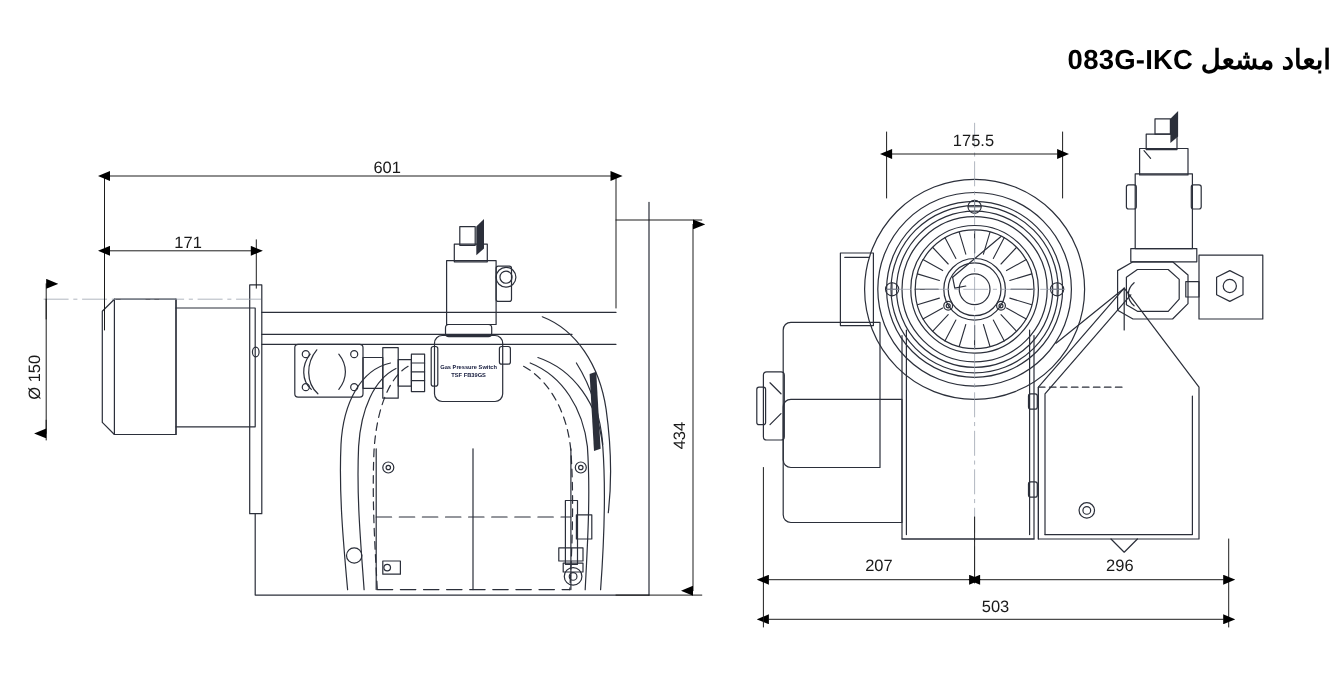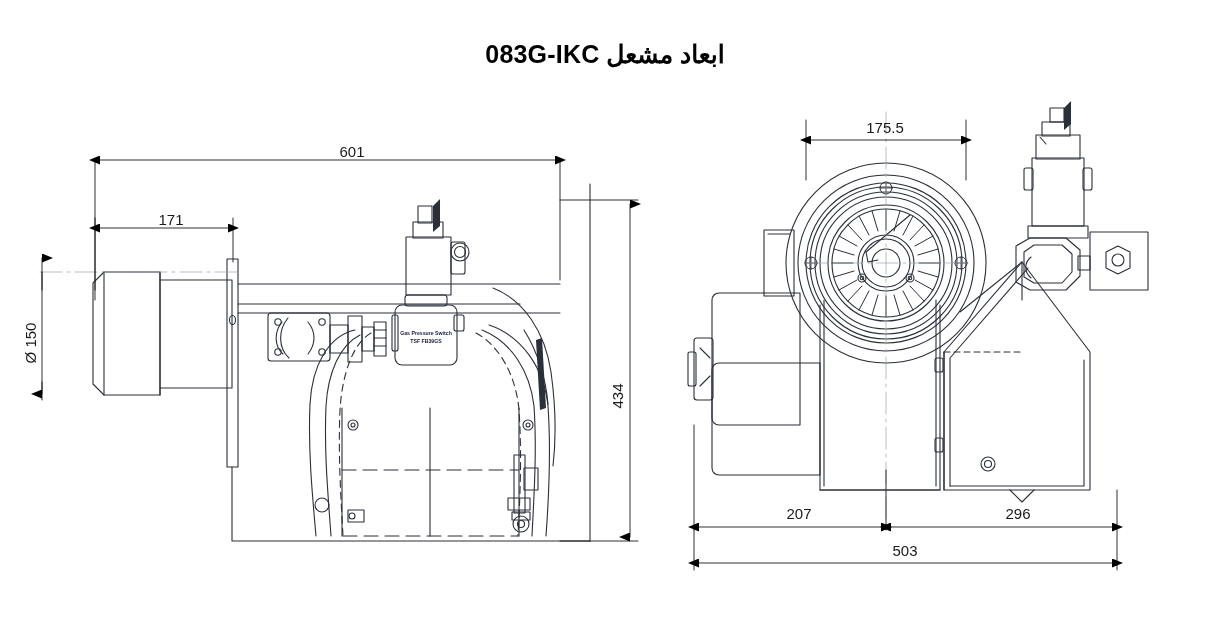--- a/index.html
+++ b/index.html
@@ -20,21 +20,20 @@
     position: relative;
     width: 1210px;
     height: 632px;
     background: #ffffff;
   }
   #title {
     position: absolute;
     top: 40px;
     left: 0;
     width: 1210px;
-    text-align: center;
     font-size: 25px;
     font-weight: bold;
     letter-spacing: 0.2px;
     color: #000000;
     direction: rtl;
     unicode-bidi: bidi-override;
     white-space: nowrap;
   }
   #drawing {
     position: absolute;

